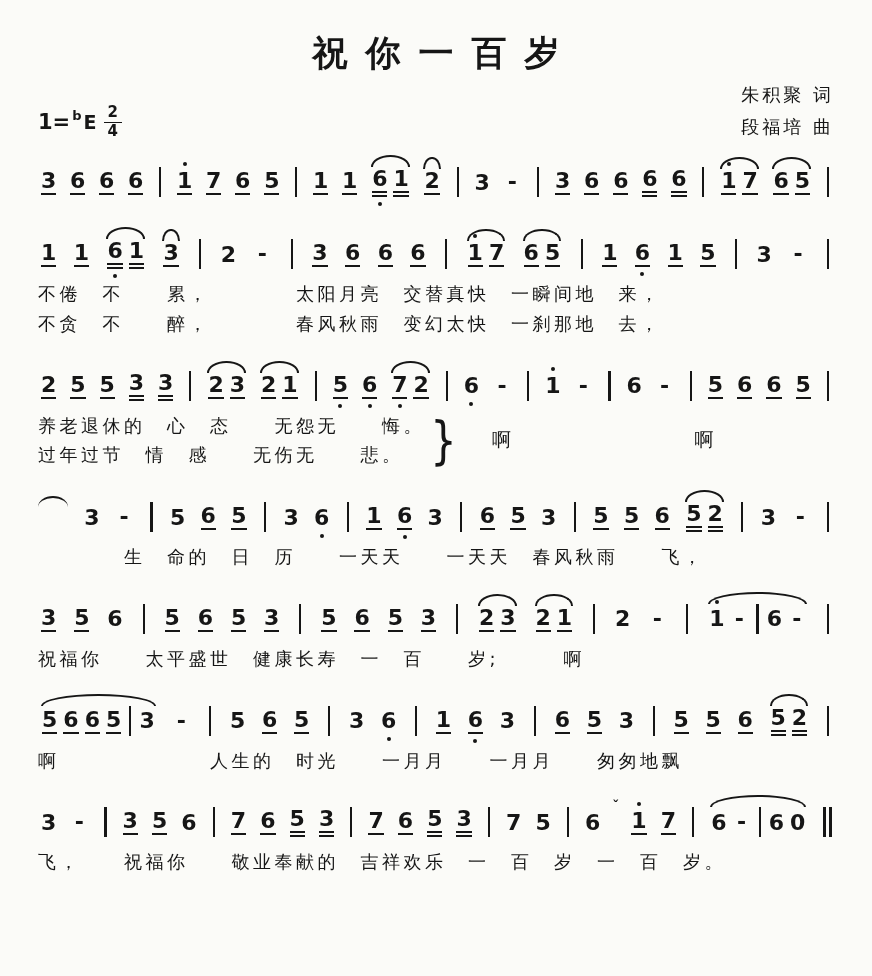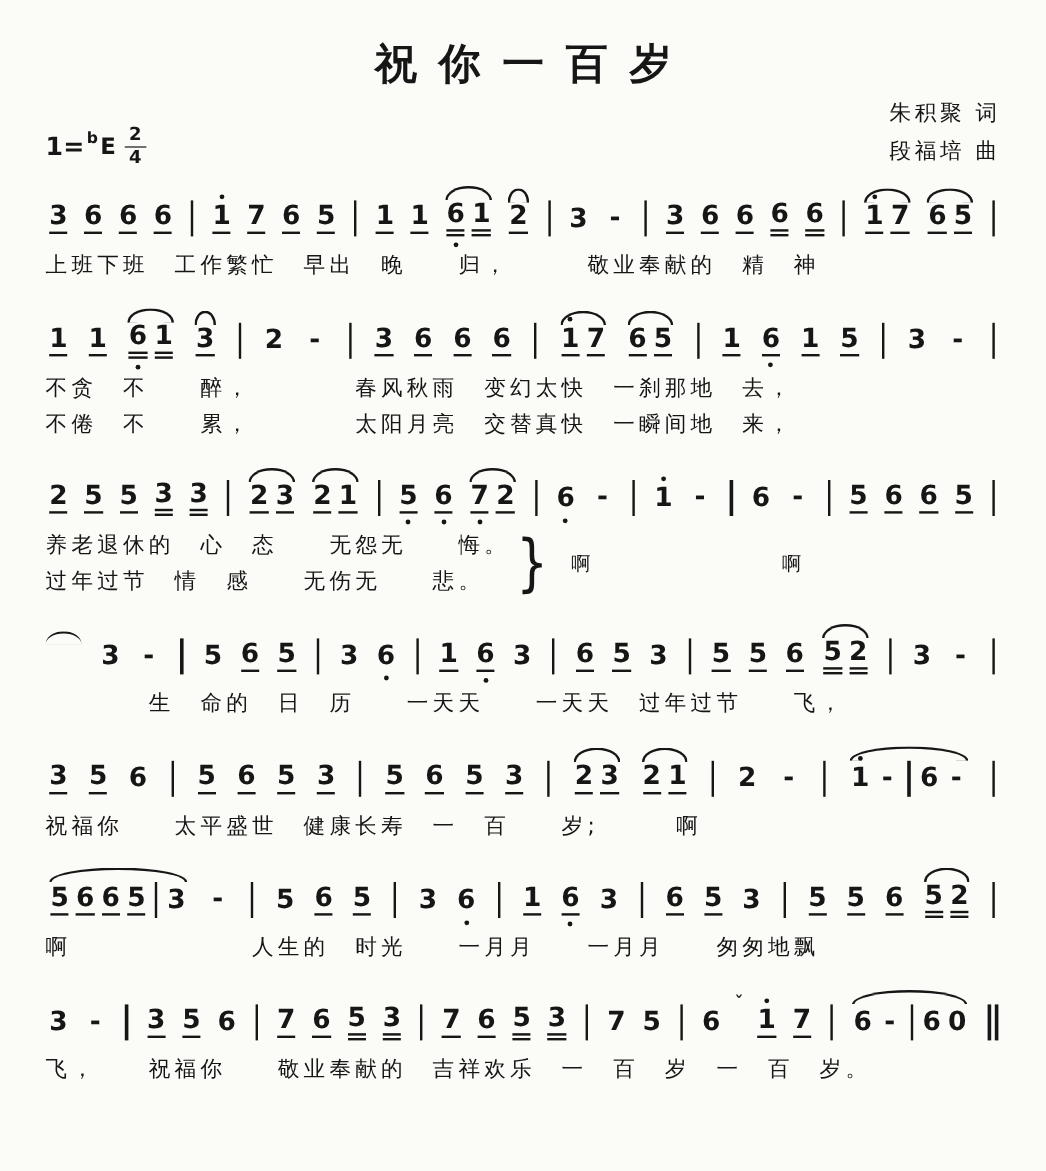--- a/index.html
+++ b/index.html
@@ -108,23 +108,23 @@
     white-space:pre;
   }
   .brace{
     font-size:52px;
     font-weight:400;
     line-height:1;
     margin-left:2px;
     transform:scaleX(0.8);
   }
   .after-lyric{
-    font-size:16px;
+    font-size:19px;
     letter-spacing:3.5px;
-    margin-left:16px;
+    margin-left:32px;
     white-space:pre;
   }
 </style>
 </head>
 <body>
 
 <div class="title">祝你一百岁</div>
 
 <div class="meta-row">
   <div class="key-sig">
@@ -179,21 +179,20 @@
           <span class="note u1"><span class="num">7</span></span>
         </span>
         <span class="slur">
           <span class="note u1"><span class="num">6</span></span>
           <span class="note u1"><span class="num">5</span></span>
         </span>
         <span class="bar"></span>
       </div>
       <div class="lyric-wrap">
         <div class="lyric-col">
-          <div class="lyric-row">上班下班　工作繁忙　早出　晚　　归，　　　敬业奉献的　精　神</div>
         </div>
       </div>
     </div>
     <div class="system">
       <div class="notes-row">
         <span class="note u1"><span class="num">1</span></span>
         <span class="note u1"><span class="num">1</span></span>
         <span class="slur">
           <span class="note u2"><span class="num">6</span><span class="dot lo"></span></span>
           <span class="note u2"><span class="num">1</span></span>
@@ -223,22 +222,22 @@
         <span class="note u1"><span class="num">6</span><span class="dot lo"></span></span>
         <span class="note u1"><span class="num">1</span></span>
         <span class="note u1"><span class="num">5</span></span>
         <span class="bar"></span>
         <span class="note"><span class="num">3</span></span>
         <span class="dash">-</span>
         <span class="bar"></span>
       </div>
       <div class="lyric-wrap">
         <div class="lyric-col">
+          <div class="lyric-row">不倦　不　　累，　　　　太阳月亮　交替真快　一瞬间地　来，</div>
           <div class="lyric-row">不贪　不　　醉，　　　　春风秋雨　变幻太快　一刹那地　去，</div>
-          <div class="lyric-row">不倦　不　　累，　　　　太阳月亮　交替真快　一瞬间地　来，</div>
         </div>
       </div>
     </div>
     <div class="system">
       <div class="notes-row">
         <span class="note u1"><span class="num">2</span></span>
         <span class="note u1"><span class="num">5</span></span>
         <span class="note u1"><span class="num">5</span></span>
         <span class="note u2"><span class="num">3</span></span>
         <span class="note u2"><span class="num">3</span></span>
@@ -311,21 +310,21 @@
           <span class="note u2"><span class="num">5</span></span>
           <span class="note u2"><span class="num">2</span></span>
         </span>
         <span class="bar"></span>
         <span class="note"><span class="num">3</span></span>
         <span class="dash">-</span>
         <span class="bar"></span>
       </div>
       <div class="lyric-wrap">
         <div class="lyric-col">
-          <div class="lyric-row">　　　　生　命的　日　历　　一天天　　一天天　过年过节　　飞，</div>
+          <div class="lyric-row">　　　　生　命的　日　历　　一天天　　一天天　春风秋雨　　飞，</div>
         </div>
       </div>
     </div>
     <div class="system">
       <div class="notes-row">
         <span class="note u1"><span class="num">3</span></span>
         <span class="note u1"><span class="num">5</span></span>
         <span class="note"><span class="num">6</span></span>
         <span class="bar"></span>
         <span class="note u1"><span class="num">5</span></span>

